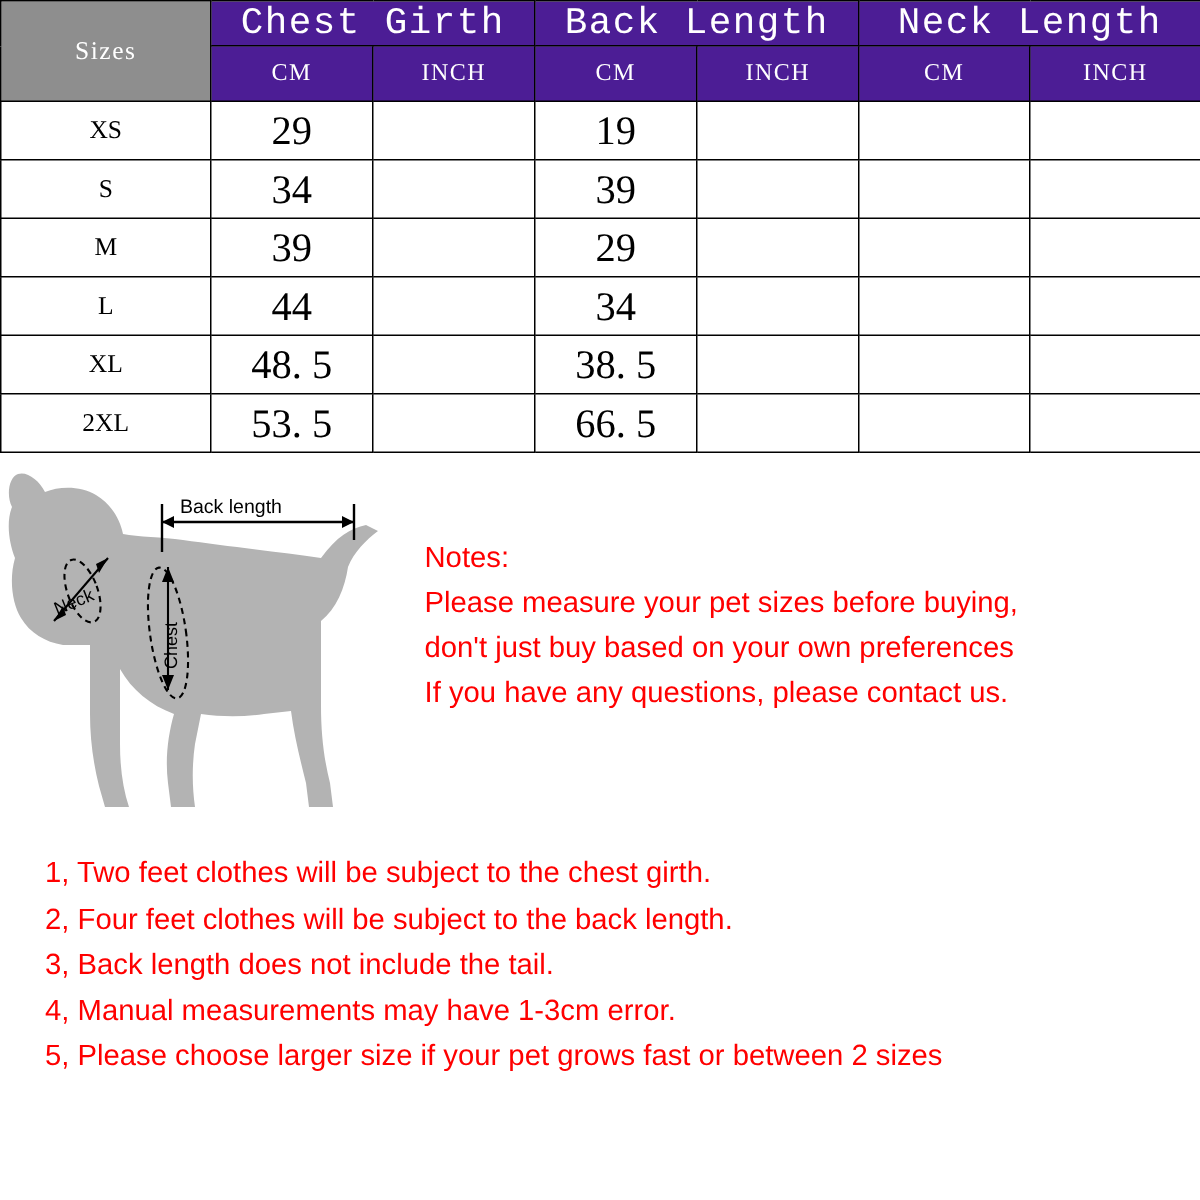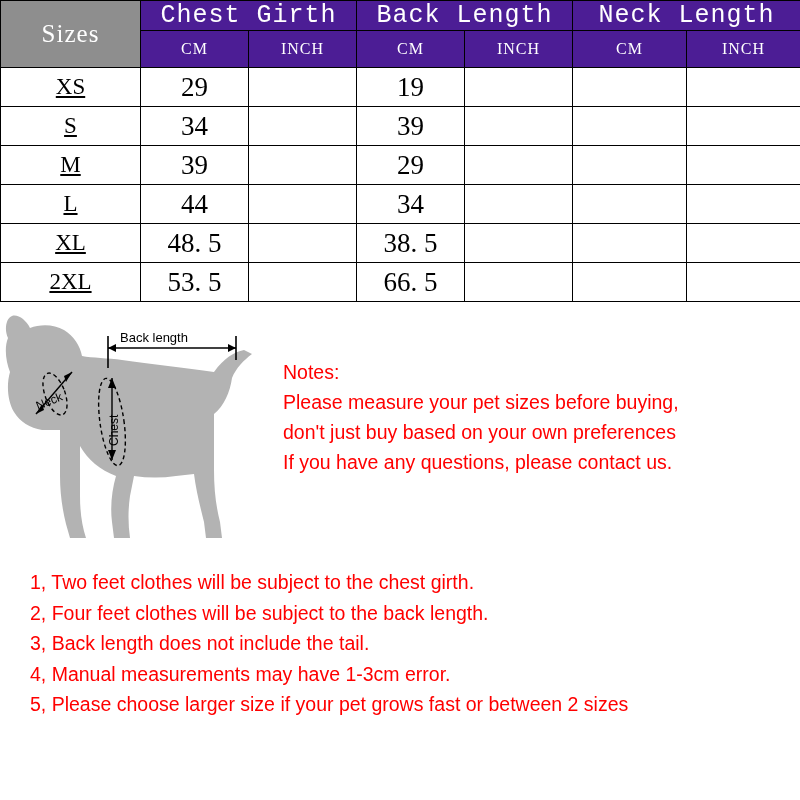--- a/index.html
+++ b/index.html
@@ -33,42 +33,41 @@
     background: #4c1d95;
     color: #ffffff;
     font-family: Liberation Mono, monospace;
     font-size: 25px;
     font-weight: bold;
     letter-spacing: 1px;
   }
   .hdr-sizes {
     background: #8e8e8e;
     color: #ffffff;
-    font-size: 25px;
+    font-size: 17px;
     font-weight: bold;
     letter-spacing: 1px;
     margin-top: 19px;
   }
   .hdr-unit {
     background: #4c1d95;
     color: #ffffff;
     font-size: 16px;
     font-weight: normal;
     letter-spacing: 1px;
     height: 36px;
   }
   .body-cell {
     background: #ffffff;
     color: #000000;
     font-size: 27px;
     height: 38px;
   }
   .row-label {
-    font-size: 23px;
-    text-decoration: underline;
+    font-size: 17px;
   }
 
   
   .lower {
     position: relative;
     width: 800px;
     height: 450px;
   }
   .dog-wrap {
     position: absolute;

